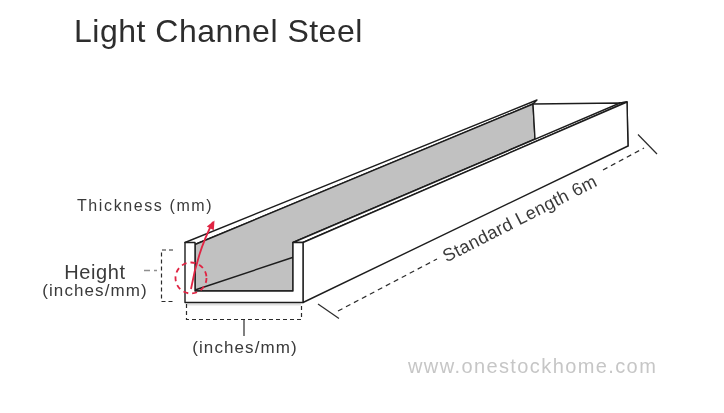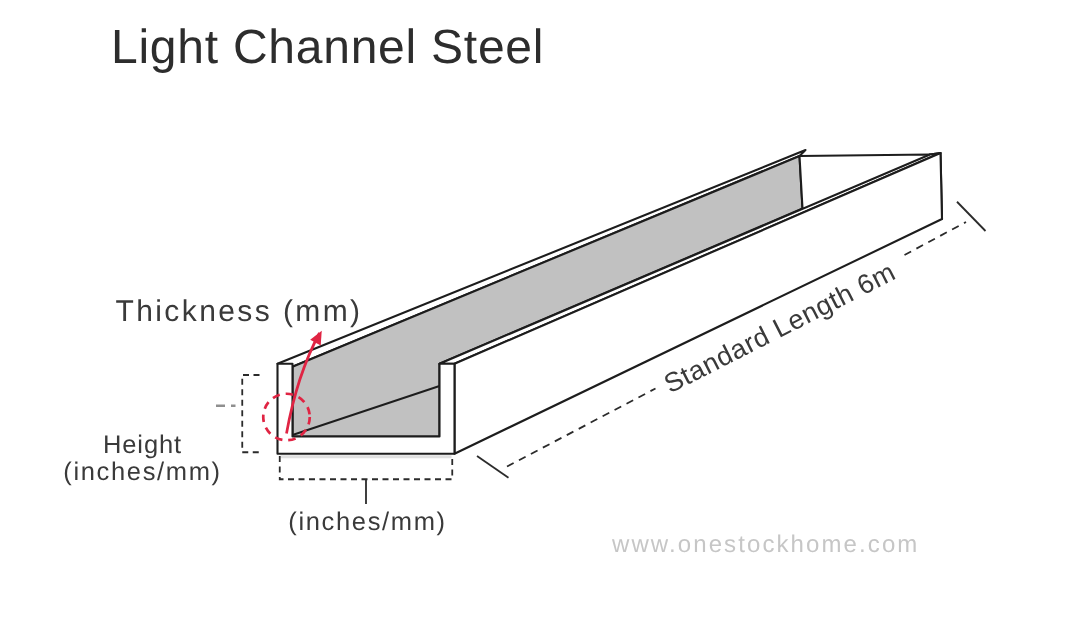--- a/index.html
+++ b/index.html
@@ -23,48 +23,48 @@
     white-space: nowrap;
   }
   .label {
     position: absolute;
     color: #3a3a3a;
     white-space: nowrap;
   }
   .thickness-label {
     left: 77px;
     top: 197px;
-    font-size: 20px;
+    font-size: 16px;
     letter-spacing: 1.6px;
   }
   .dim-block {
     position: absolute;
     width: 134px;
     text-align: center;
     color: #3a3a3a;
   }
   .height-block { left: 28px; top: 263px; }
   .width-block  { left: 178px; top: 339px; }
-  .dim-block .l1 { font-size: 17px; line-height: 19px; letter-spacing: 0.6px; margin-top: 24px; }
+  .dim-block .l1 { font-size: 20px; line-height: 19px; letter-spacing: 0.6px; }
   .dim-block .l2 { font-size: 17px; line-height: 18px; letter-spacing: 1.1px; }
   .length-label {
     position: absolute;
     left: 520px;
     top: 219px;
     transform: translate(-50%, -50%) rotate(-27deg);
     font-size: 18px;
     letter-spacing: 0.4px;
     color: #3a3a3a;
     white-space: nowrap;
   }
   .watermark {
     position: absolute;
     left: 408px;
     top: 355px;
-    font-size: 16px;
+    font-size: 20px;
     letter-spacing: 1.4px;
     color: #c6c6c6;
     white-space: nowrap;
   }
   .edge { stroke: #1d1d1d; stroke-width: 1.4; stroke-linejoin: round; }
   .white-face { fill: #ffffff; }
   .dim { stroke: #2b2b2b; stroke-width: 1.2; fill: none; }
   .dashed { stroke-dasharray: 4 3; }
 </style>
 </head>

